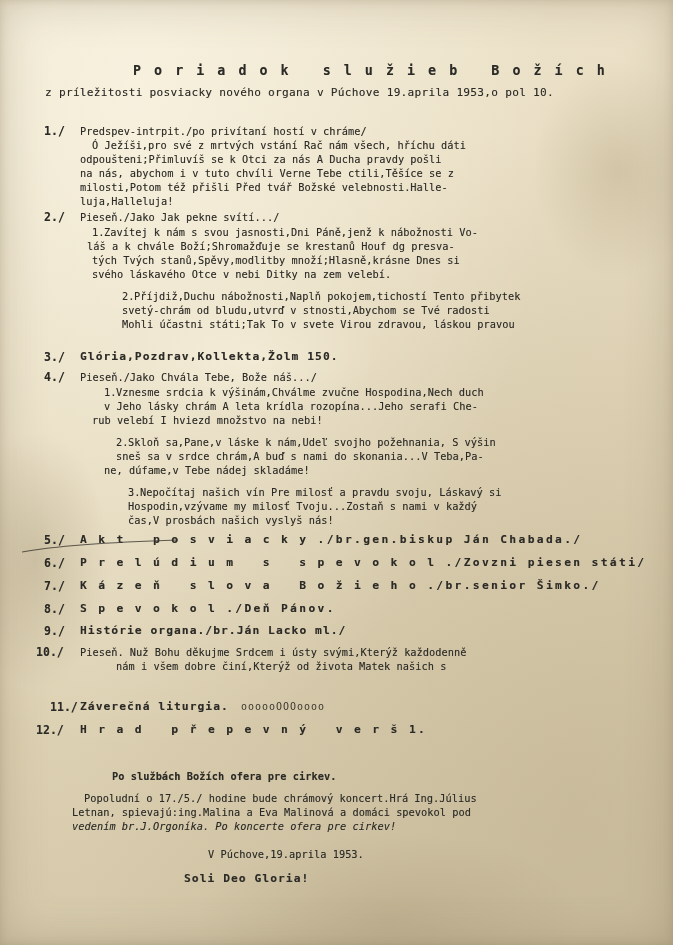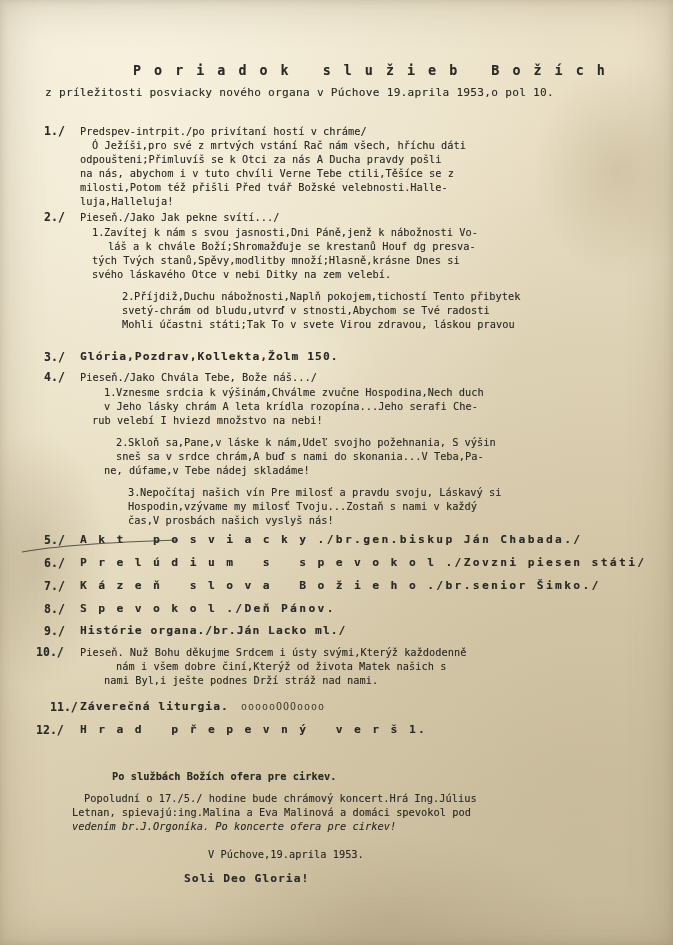--- a/index.html
+++ b/index.html
@@ -129,21 +129,21 @@
     <div class="ln body-l" style="left:80px; top:153px;">odpoušteni;Přimluvíš se k Otci za nás A Ducha pravdy pošli</div>
     <div class="ln body-l" style="left:80px; top:167px;">na nás, abychom i v tuto chvíli Verne Tebe ctili,Těšíce se z</div>
     <div class="ln body-l" style="left:80px; top:181px;">milosti,Potom též přišli Před tvář Božské velebnosti.Halle-</div>
     <div class="ln body-l" style="left:80px; top:195px;">luja,Halleluja!</div>
 
     <div class="ln num" style="left:44px; top:210px;">2./</div>
     <div class="ln body-l" style="left:80px; top:211px;">Pieseň./Jako Jak pekne svítí.../</div>
 
     <div class="ln body-l" style="left:92px; top:226px;">1.</div>
     <div class="ln body-l" style="left:104px; top:226px;">Zavítej k nám s svou jasnosti,Dni Páně,jenž k nábožnosti Vo-</div>
-    <div class="ln body-l" style="left:108px; top:240px;text-align:right;">láš a k chvále Boží;Shromažďuje se krestanů Houf dg presva-</div>
+    <div class="ln body-l" style="left:87px; top:240px;text-align:right;">láš a k chvále Boží;Shromažďuje se krestanů Houf dg presva-</div>
     <div class="ln body-l" style="left:92px; top:254px;">tých Tvých stanů,Spěvy,modlitby množí;Hlasně,krásne Dnes si</div>
     <div class="ln body-l" style="left:92px; top:268px;">svého láskavého Otce v nebi Ditky na zem velebí.</div>
 
     <div class="ln body-l" style="left:122px; top:290px;">2.</div>
     <div class="ln body-l" style="left:134px; top:290px;">Příjdiž,Duchu nábožnosti,Naplň pokojem,tichostí Tento přibytek</div>
     <div class="ln body-l" style="left:122px; top:304px;">svetý-chrám od bludu,utvrď v stnosti,Abychom se Tvé radosti</div>
     <div class="ln body-l" style="left:122px; top:318px;">Mohli účastni státi;Tak To v svete Virou zdravou, láskou pravou</div>
 
     <div class="ln num" style="left:44px; top:350px;">3./</div>
     <div class="ln semi" style="left:80px; top:350px;">Glória,Pozdrav,Kollekta,Žolm 150.</div>
@@ -177,21 +177,20 @@
 
     <div class="ln num" style="left:44px; top:602px;">8./</div>
     <div class="ln spaced" style="left:80px; top:602px;">S p e v o k o l ./Deň Pánov.</div>
 
     <div class="ln num" style="left:44px; top:624px;">9./</div>
     <div class="ln semi" style="left:80px; top:624px;">Histórie organa./br.Ján Lacko ml./</div>
 
     <div class="ln num" style="left:36px; top:645px;">10./</div>
     <div class="ln body-l" style="left:80px; top:646px;">Pieseň. Nuž Bohu děkujme Srdcem i ústy svými,Kterýž každodenně</div>
     <div class="ln body-l" style="left:116px; top:660px;">nám i všem dobre činí,Kterýž od života Matek našich s</div>
-    <div class="ln body-l" style="left:104px; top:674px;">nami Byl,i ješte podnes Drží stráž nad nami.</div>
 
     <div class="ln num" style="left:36px; top:700px;margin-left:14px;">11./</div>
     <div class="ln semi" style="left:80px; top:700px;">Záverečná liturgia.</div>
 
     <div class="ln num" style="left:36px; top:723px;">12./</div>
     <div class="ln spaced" style="left:80px; top:723px;">H r a d   p ř e p e v n ý   v e r š 1.</div>
 
     <div class="divider">oooooOOOoooo</div>
 
     <div class="ln body-l bold" style="left:112px; top:770px;">Po službách Božích ofera pre cirkev.</div>

